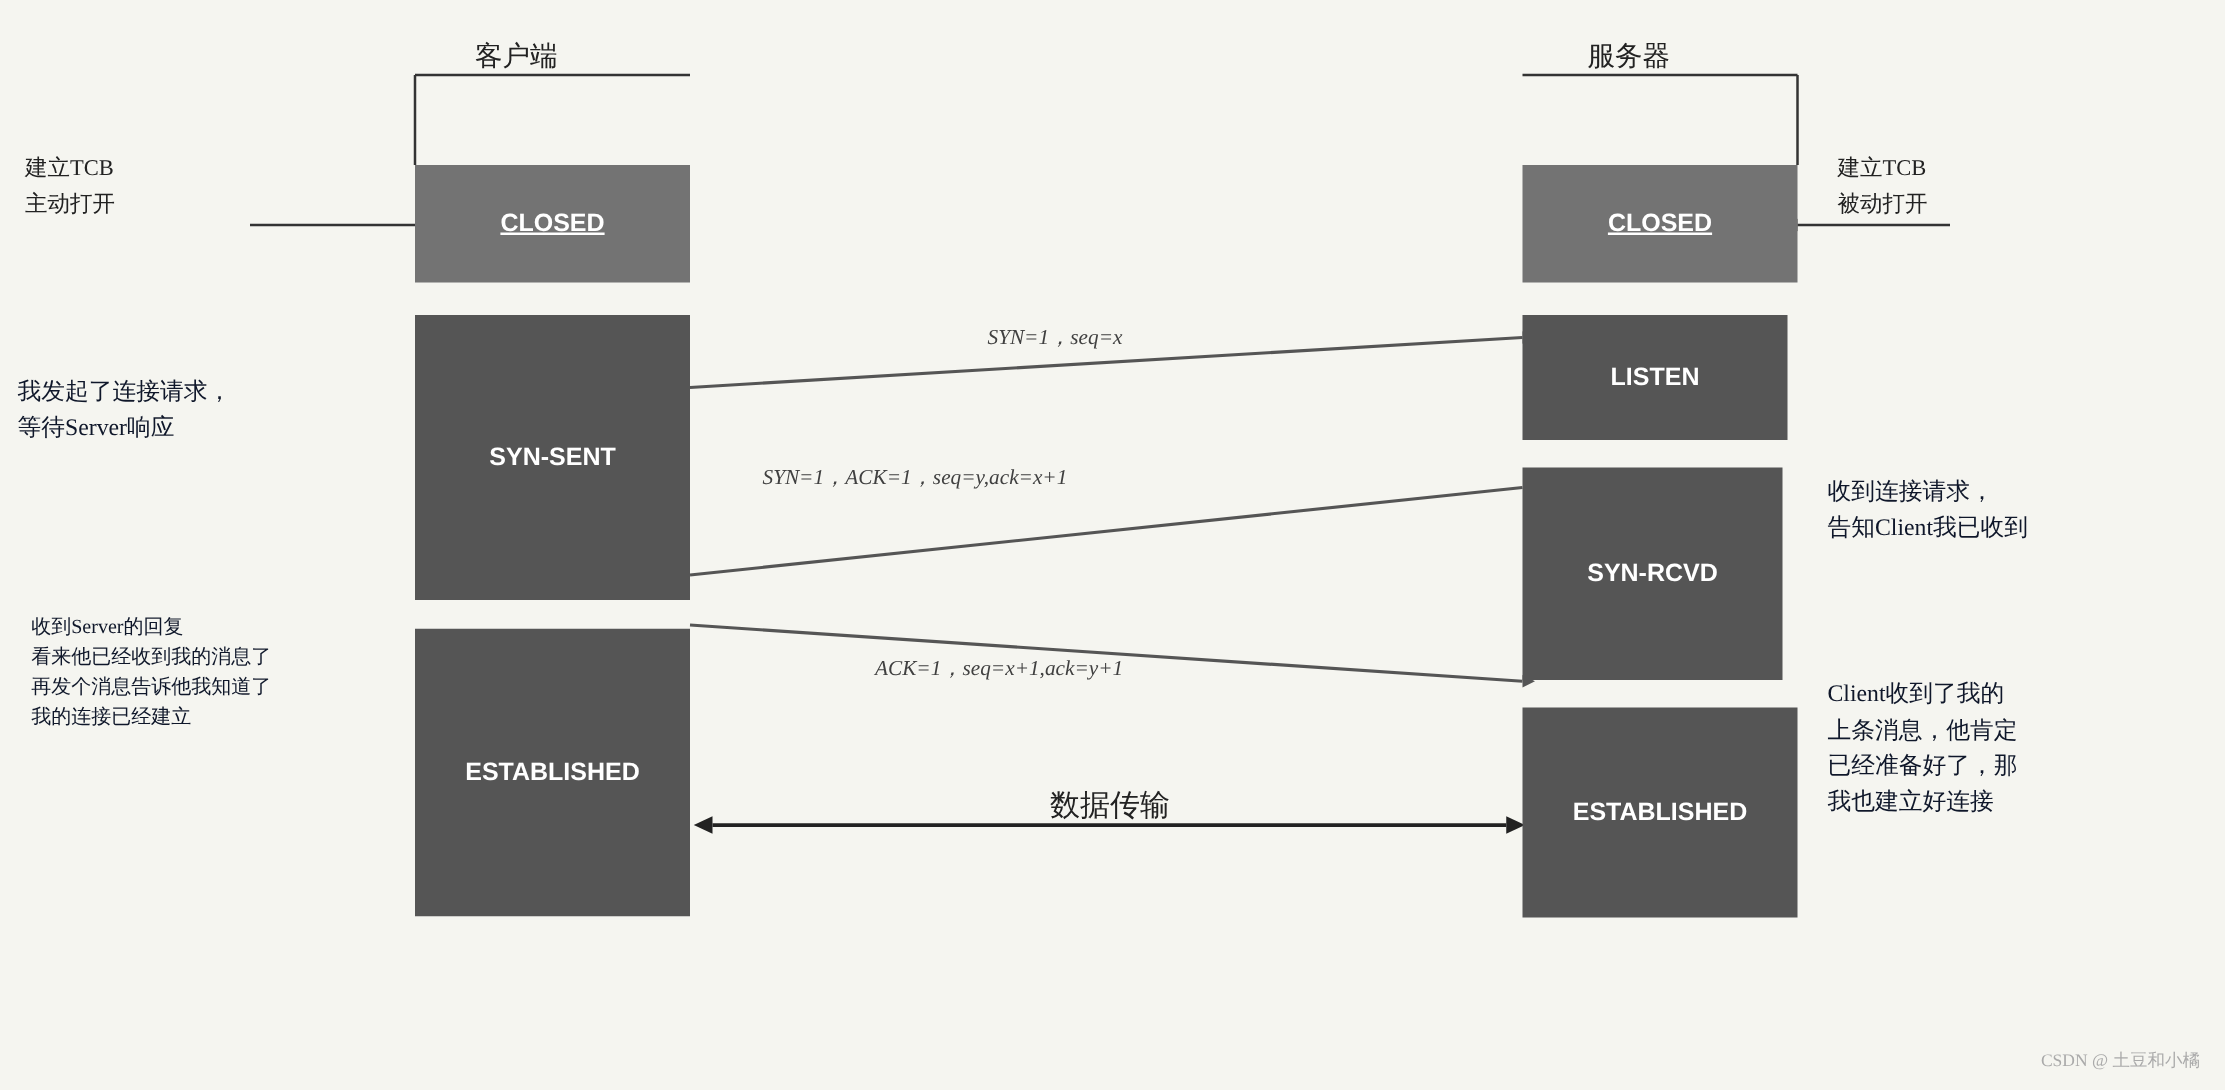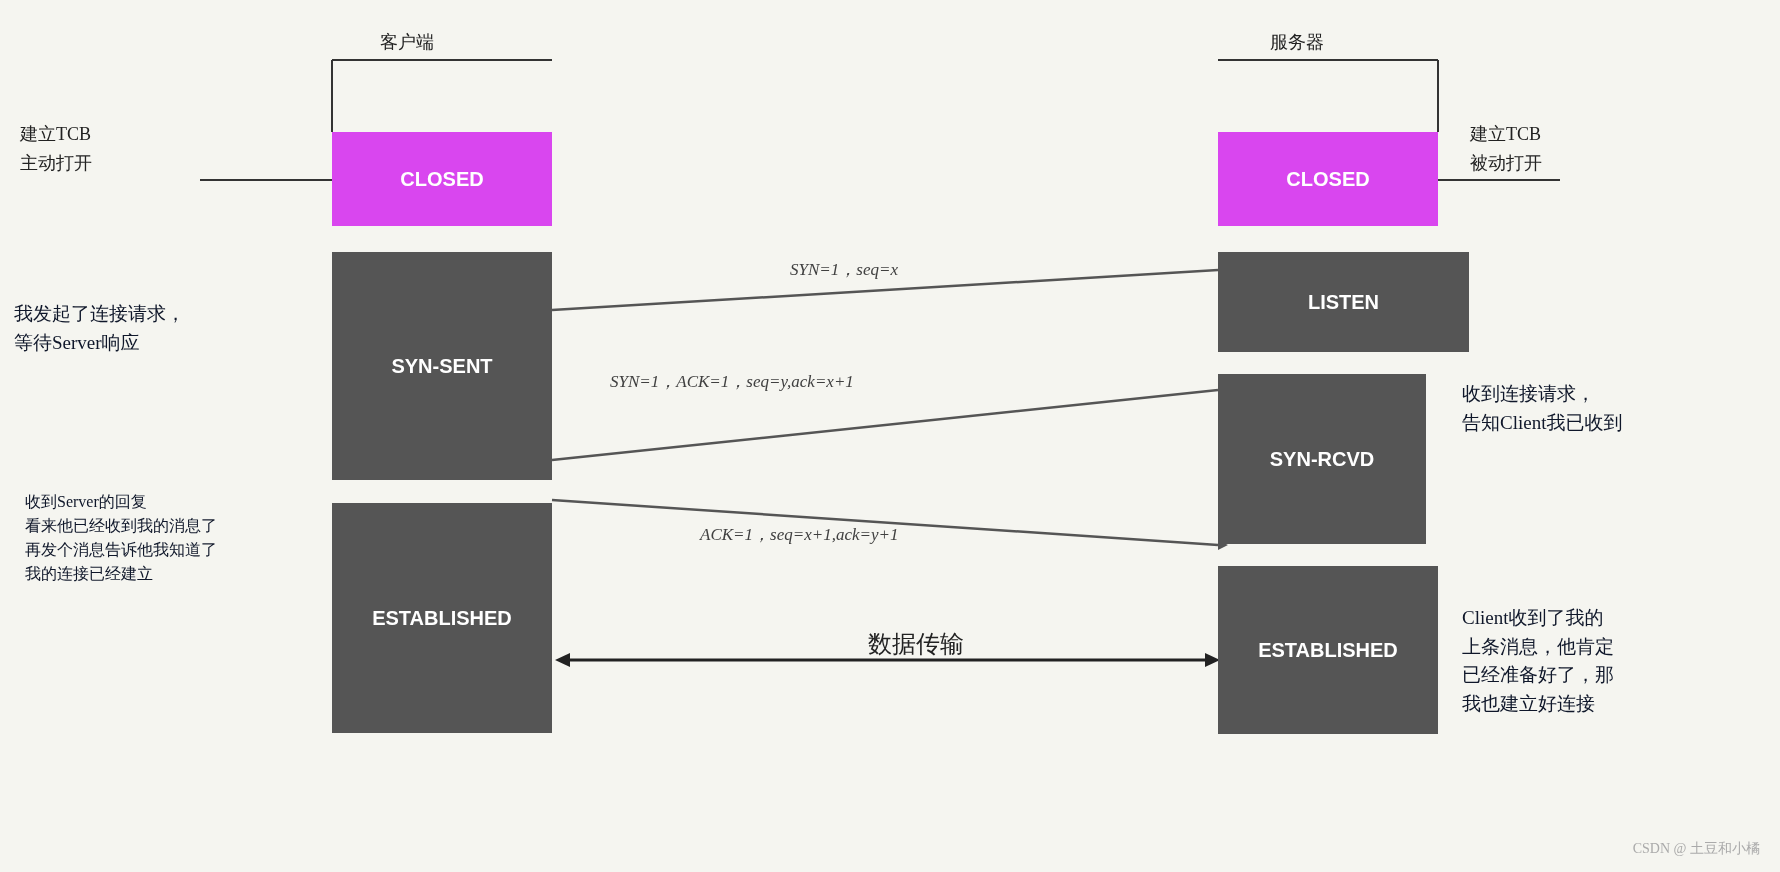--- a/index.html
+++ b/index.html
@@ -13,38 +13,39 @@
     }
     .diagram-container {
       width: 1780px;
       height: 872px;
       position: relative;
       background: #f5f5f0;
     }
     
     .col-label {
       position: absolute;
-      font-size: 18px;
+      font-size: 22px;
       color: #222;
       font-weight: normal;
     }
     
     .state-box {
       position: absolute;
       background: #555;
       color: #fff;
       font-size: 20px;
       font-weight: bold;
       display: flex;
       align-items: center;
       justify-content: center;
       font-family: Arial, sans-serif;
     }
     .state-box.dark {
-      background: #d946ef;
+      background: #737373;
+      text-decoration: underline;
     }
     
     .annotation {
       position: absolute;
       font-size: 18px;
       color: #222;
       line-height: 1.5;
     }
     .annotation.red {
       color: #0f172a;
@@ -130,39 +131,39 @@
   </div>
 
   <div class="state-box" style="left: 332px; top: 503px; width: 220px; height: 230px;">
     <span>ESTABLISHED</span>
   </div>
 
   <div class="state-box dark" style="left: 1218px; top: 132px; width: 220px; height: 94px;">
     <span>CLOSED</span>
   </div>
 
-  <div class="state-box" style="left: 1218px; top: 252px; width: 251px; height: 100px;">
+  <div class="state-box" style="left: 1218px; top: 252px; width: 212px; height: 100px;">
     <span>LISTEN</span>
   </div>
 
   <div class="state-box" style="left: 1218px; top: 374px; width: 208px; height: 170px;">
     <span>SYN-RCVD</span>
   </div>
 
   <div class="state-box" style="left: 1218px; top: 566px; width: 220px; height: 168px;">
     <span>ESTABLISHED</span>
   </div>
 
   <div class="arrow-label" style="left: 790px; top: 258px;">SYN=1，seq=x</div>
 
   <div class="arrow-label" style="left: 610px; top: 370px;">SYN=1，ACK=1，seq=y,ack=x+1</div>
 
   <div class="arrow-label" style="left: 700px; top: 475px; margin-top: 48px;">ACK=1，seq=x+1,ack=y+1</div>
 
-  <div class="data-transfer-label" style="left: 868px; top: 628px;">数据传输</div>
+  <div class="data-transfer-label" style="left: 840px; top: 628px;">数据传输</div>
 
   <div class="annotation" style="left: 20px; top: 120px; line-height: 1.6;">
     建立TCB<br>主动打开
   </div>
 
   <div class="annotation red" style="left: 14px; top: 300px; line-height: 1.5;">
     我发起了连接请求，<br>等待Server响应
   </div>
 
   <div class="annotation red" style="left: 14px; top: 490px; line-height: 1.5; font-size: 16px; margin-left: 11px;">
@@ -170,19 +171,19 @@
   </div>
 
   <div class="annotation" style="left: 1470px; top: 120px; line-height: 1.6;">
     建立TCB<br>被动打开
   </div>
 
   <div class="annotation red" style="left: 1462px; top: 380px; line-height: 1.5;">
     收到连接请求，<br>告知Client我已收到
   </div>
 
-  <div class="annotation red" style="left: 1462px; top: 604px; line-height: 1.5;">
+  <div class="annotation red" style="left: 1462px; top: 542px; line-height: 1.5;">
     Client收到了我的<br>上条消息，他肯定<br>已经准备好了，那<br>我也建立好连接
   </div>
 
   <div class="watermark">CSDN @ 土豆和小橘</div>
 
 </div>
 
 </body></html>

